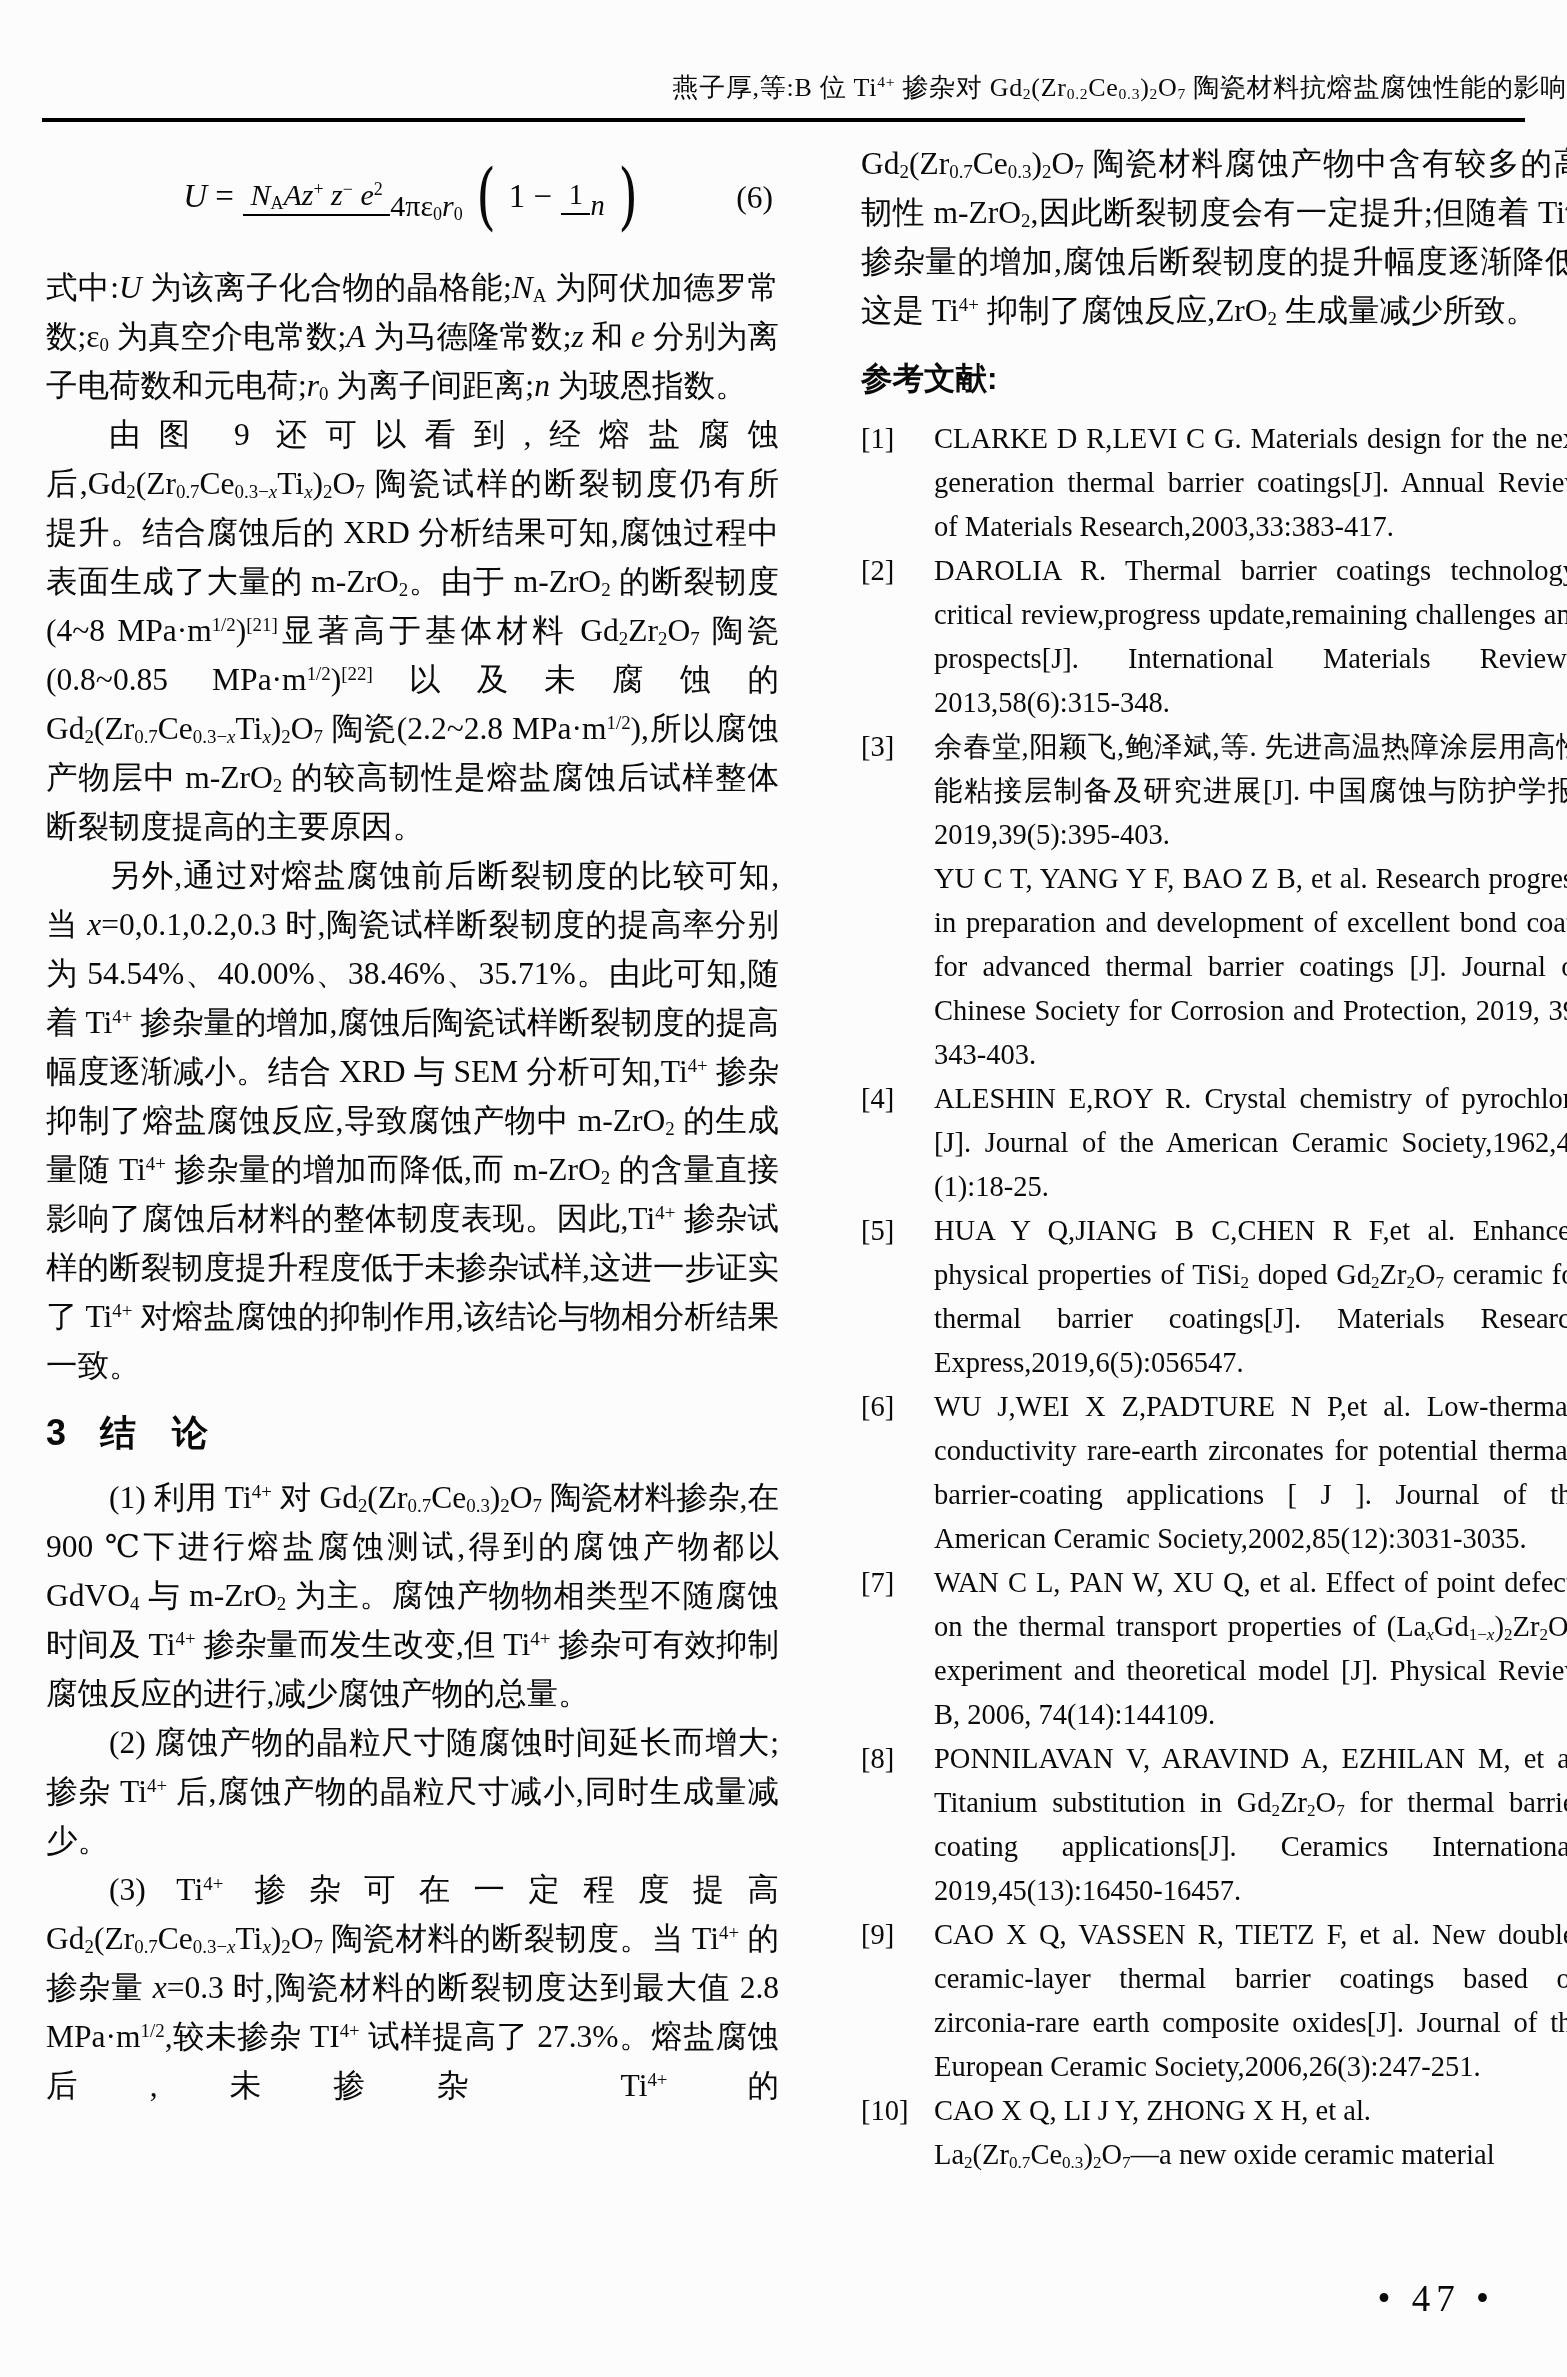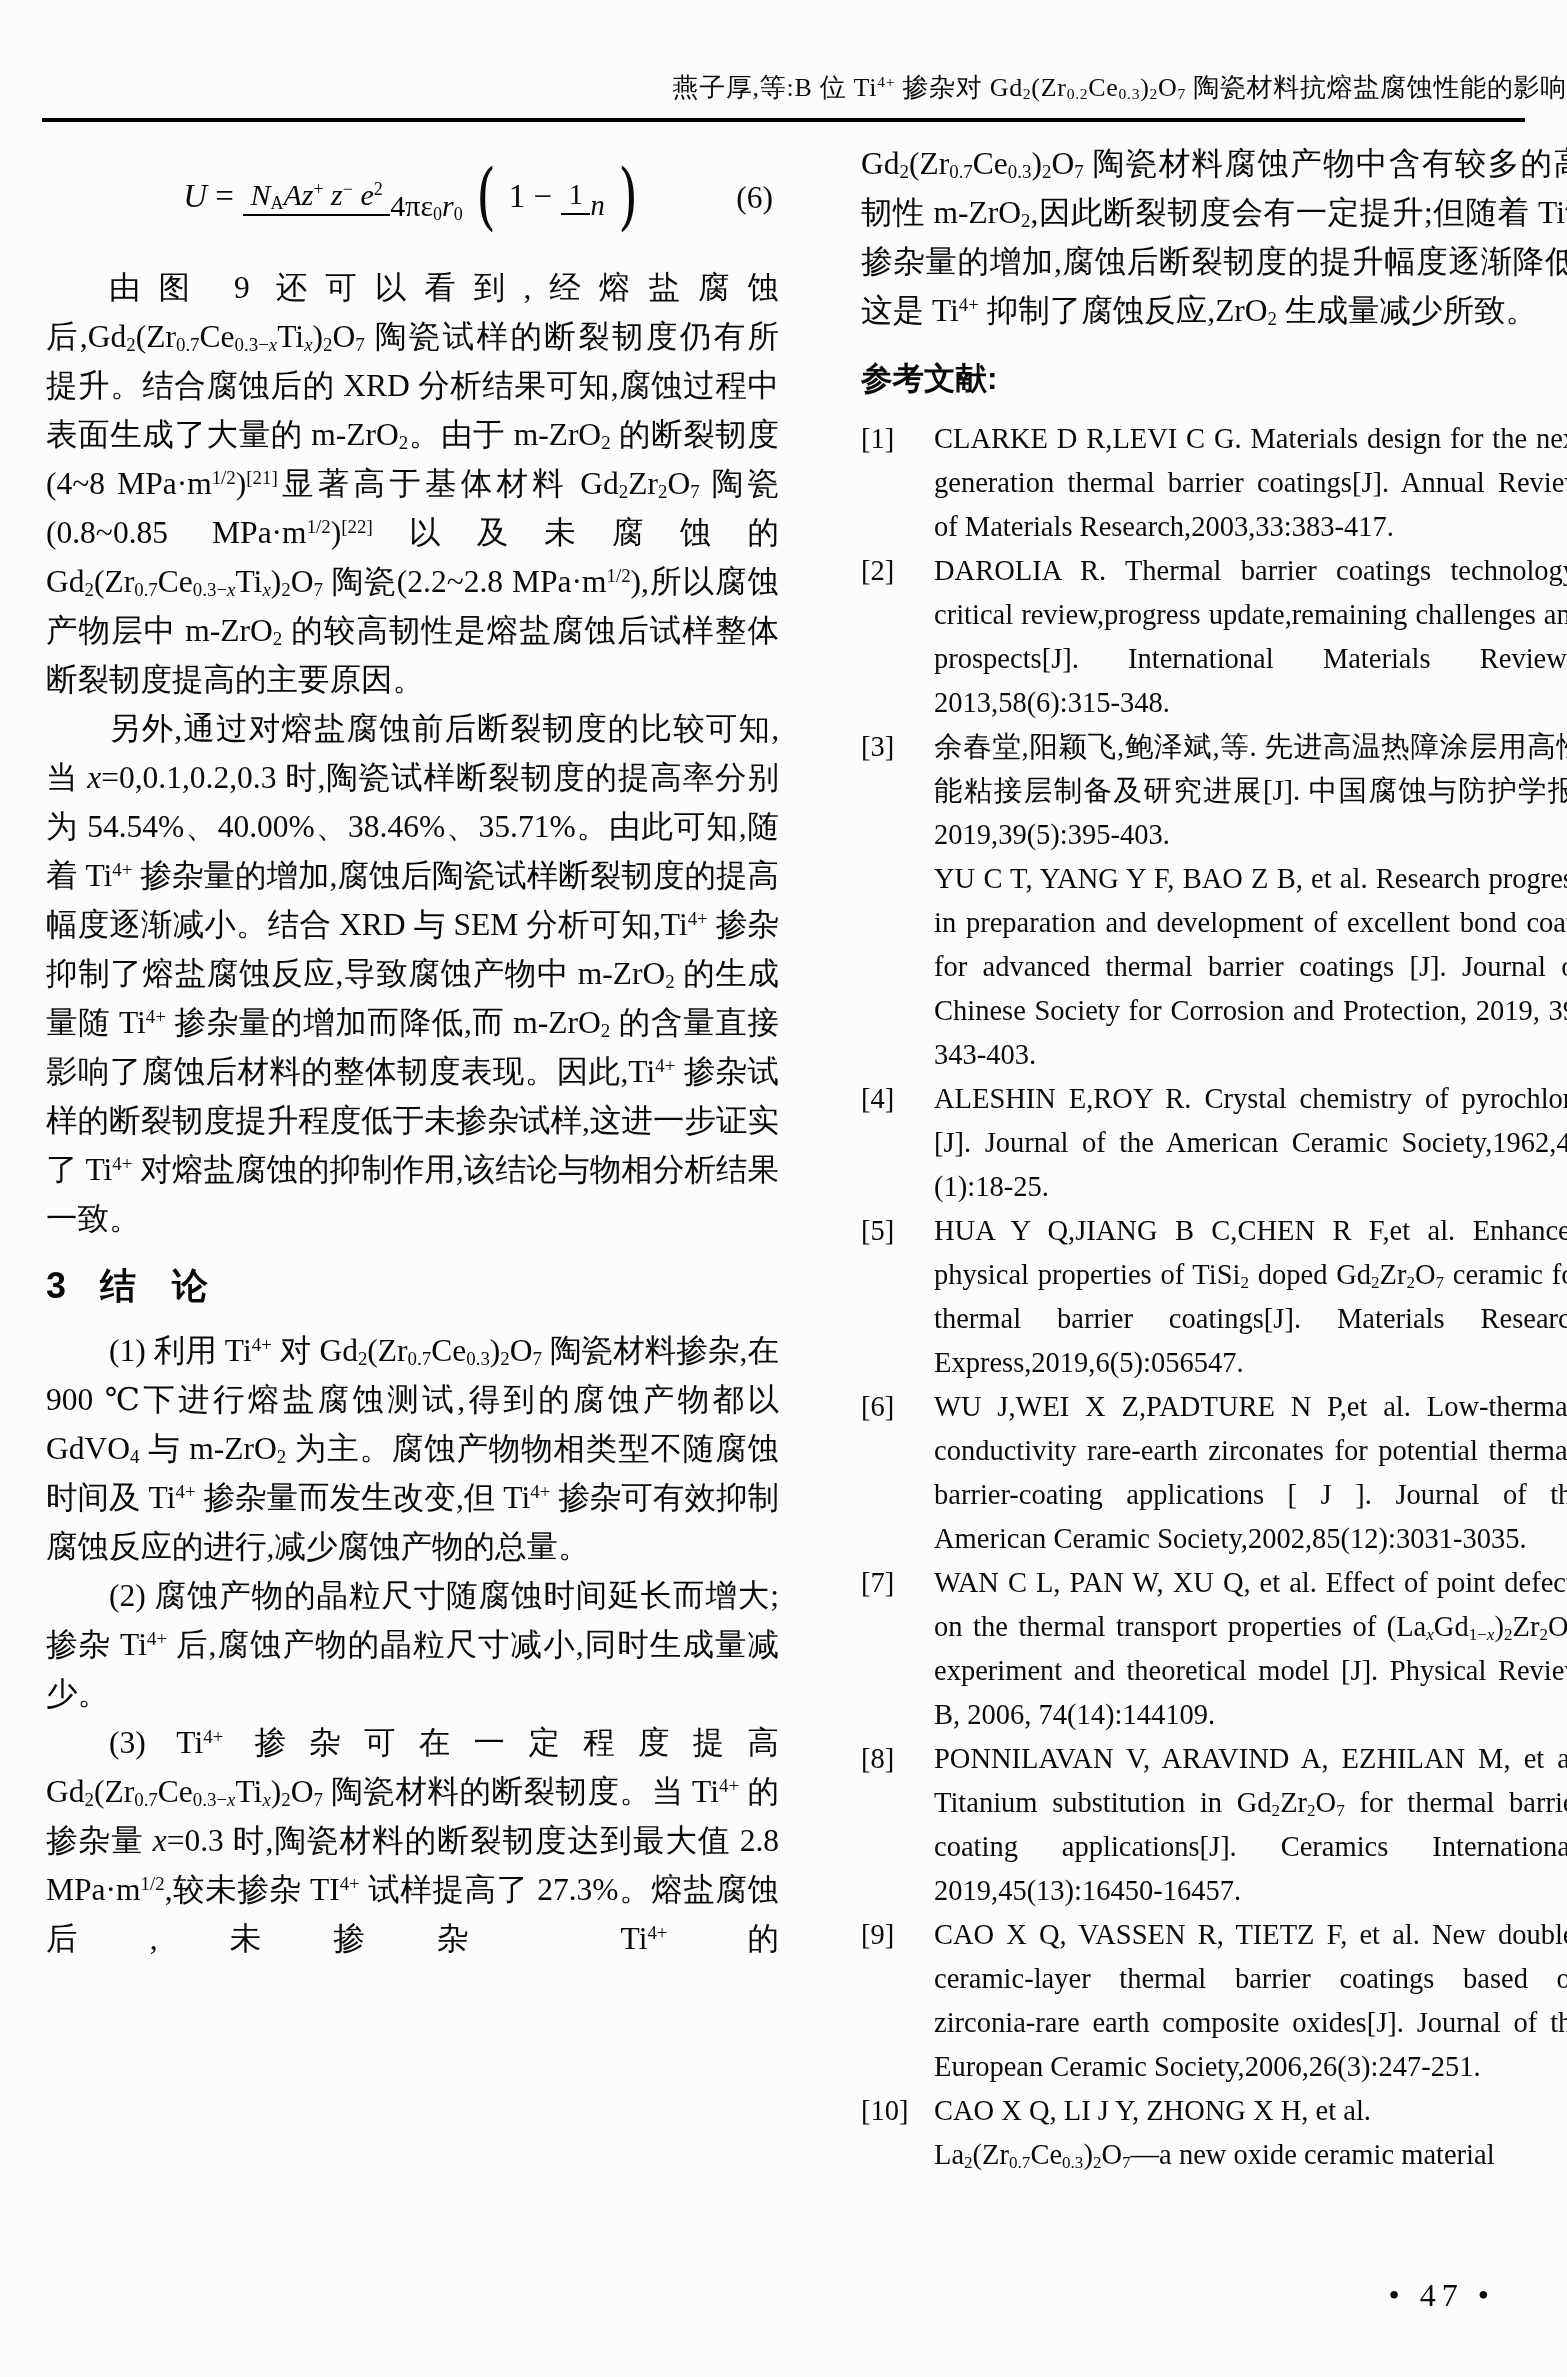--- a/index.html
+++ b/index.html
@@ -52,21 +52,21 @@
     font-weight:bold;font-size:31.5px;line-height:40px;
     margin:22.5px 0 19.5px 0;
   }
   
   .ref-list{font-size:28.5px;line-height:44px;}
   .ref-item{display:flex;}
   .ref-label{flex:0 0 73px;}
   .ref-text{flex:1;text-align:justify;}
   .page-number{
     position:absolute;right:72px;top:2277px;
-    font-size:32px;letter-spacing:6px;white-space:nowrap;
+    font-size:37px;letter-spacing:6px;white-space:nowrap;
   }
 </style>
 </head>
 <body>
 
 <div class="running-header">燕子厚,等:B 位 Ti<sup>4+</sup> 掺杂对 Gd<sub>2</sub>(Zr<sub>0.2</sub>Ce<sub>0.3</sub>)<sub>2</sub>O<sub>7</sub> 陶瓷材料抗熔盐腐蚀性能的影响</div>
 <div class="header-rule"></div>
 
 <div class="col col-left">
 
@@ -81,20 +81,21 @@
       <span>1 −</span>
       <span class="frac inner">
         <span class="num">1</span>
         <span class="den"><i>n</i></span>
       </span>
       <span class="paren">)</span>
     </div>
     <span class="eq-tag">(6)</span>
   </div>
 
+  <p>式中:<i>U</i> 为该离子化合物的晶格能;<i>N</i><sub>A</sub> 为阿伏加德罗常数;ε<sub>0</sub> 为真空介电常数;<i>A</i> 为马德隆常数;<i>z</i> 和 <i>e</i> 分别为离子电荷数和元电荷;<i>r</i><sub>0</sub> 为离子间距离;<i>n</i> 为玻恩指数。</p>
   <p class="indent">由图 9 还可以看到,经熔盐腐蚀后,Gd<sub>2</sub>(Zr<sub>0.7</sub>Ce<sub>0.3−<i>x</i></sub>Ti<sub><i>x</i></sub>)<sub>2</sub>O<sub>7</sub> 陶瓷试样的断裂韧度仍有所提升。结合腐蚀后的 XRD 分析结果可知,腐蚀过程中表面生成了大量的 m-ZrO<sub>2</sub>。由于 m-ZrO<sub>2</sub> 的断裂韧度(4~8 MPa·m<sup>1/2</sup>)<sup>[21]</sup>显著高于基体材料 Gd<sub>2</sub>Zr<sub>2</sub>O<sub>7</sub> 陶瓷(0.8~0.85 MPa·m<sup>1/2</sup>)<sup>[22]</sup>以及未腐蚀的 Gd<sub>2</sub>(Zr<sub>0.7</sub>Ce<sub>0.3−<i>x</i></sub>Ti<sub><i>x</i></sub>)<sub>2</sub>O<sub>7</sub> 陶瓷(2.2~2.8 MPa·m<sup>1/2</sup>),所以腐蚀产物层中 m-ZrO<sub>2</sub> 的较高韧性是熔盐腐蚀后试样整体断裂韧度提高的主要原因。</p>
   <p class="indent">另外,通过对熔盐腐蚀前后断裂韧度的比较可知,当 <i>x</i>=0,0.1,0.2,0.3 时,陶瓷试样断裂韧度的提高率分别为 54.54%、40.00%、38.46%、35.71%。由此可知,随着 Ti<sup>4+</sup> 掺杂量的增加,腐蚀后陶瓷试样断裂韧度的提高幅度逐渐减小。结合 XRD 与 SEM 分析可知,Ti<sup>4+</sup> 掺杂抑制了熔盐腐蚀反应,导致腐蚀产物中 m-ZrO<sub>2</sub> 的生成量随 Ti<sup>4+</sup> 掺杂量的增加而降低,而 m-ZrO<sub>2</sub> 的含量直接影响了腐蚀后材料的整体韧度表现。因此,Ti<sup>4+</sup> 掺杂试样的断裂韧度提升程度低于未掺杂试样,这进一步证实了 Ti<sup>4+</sup> 对熔盐腐蚀的抑制作用,该结论与物相分析结果一致。</p>
 
   <h2 class="section-heading">
     <span>3</span>
     <span>结　论</span>
   </h2>
 
   <p class="indent">(1) 利用 Ti<sup>4+</sup> 对 Gd<sub>2</sub>(Zr<sub>0.7</sub>Ce<sub>0.3</sub>)<sub>2</sub>O<sub>7</sub> 陶瓷材料掺杂,在 900 ℃下进行熔盐腐蚀测试,得到的腐蚀产物都以 GdVO<sub>4</sub> 与 m-ZrO<sub>2</sub> 为主。腐蚀产物物相类型不随腐蚀时间及 Ti<sup>4+</sup> 掺杂量而发生改变,但 Ti<sup>4+</sup> 掺杂可有效抑制腐蚀反应的进行,减少腐蚀产物的总量。</p>
   <p class="indent">(2) 腐蚀产物的晶粒尺寸随腐蚀时间延长而增大;掺杂 Ti<sup>4+</sup> 后,腐蚀产物的晶粒尺寸减小,同时生成量减少。</p>

